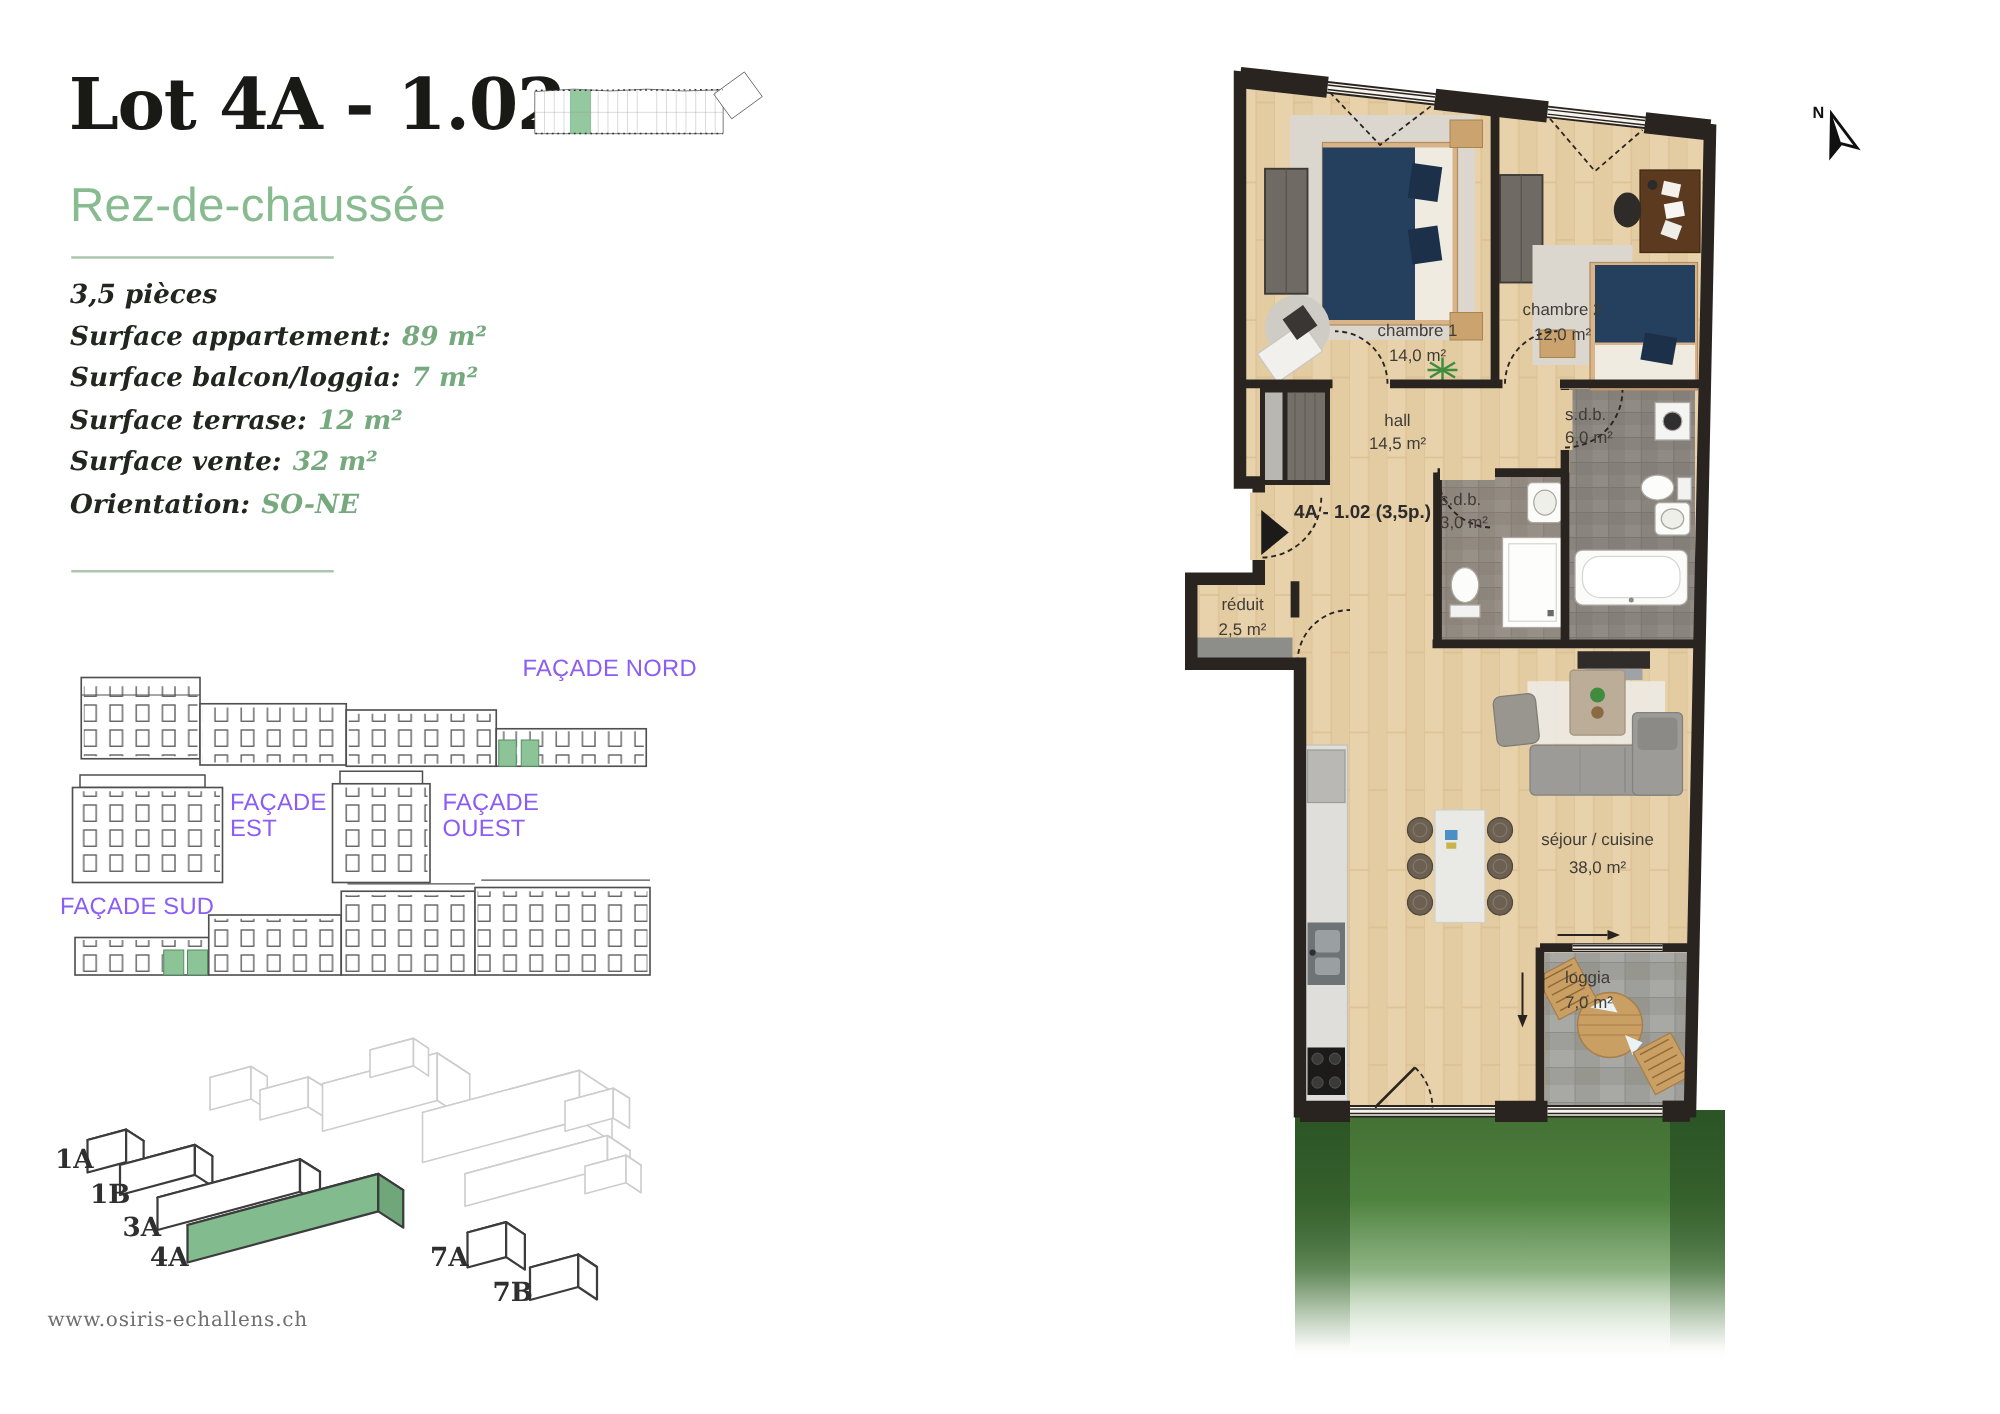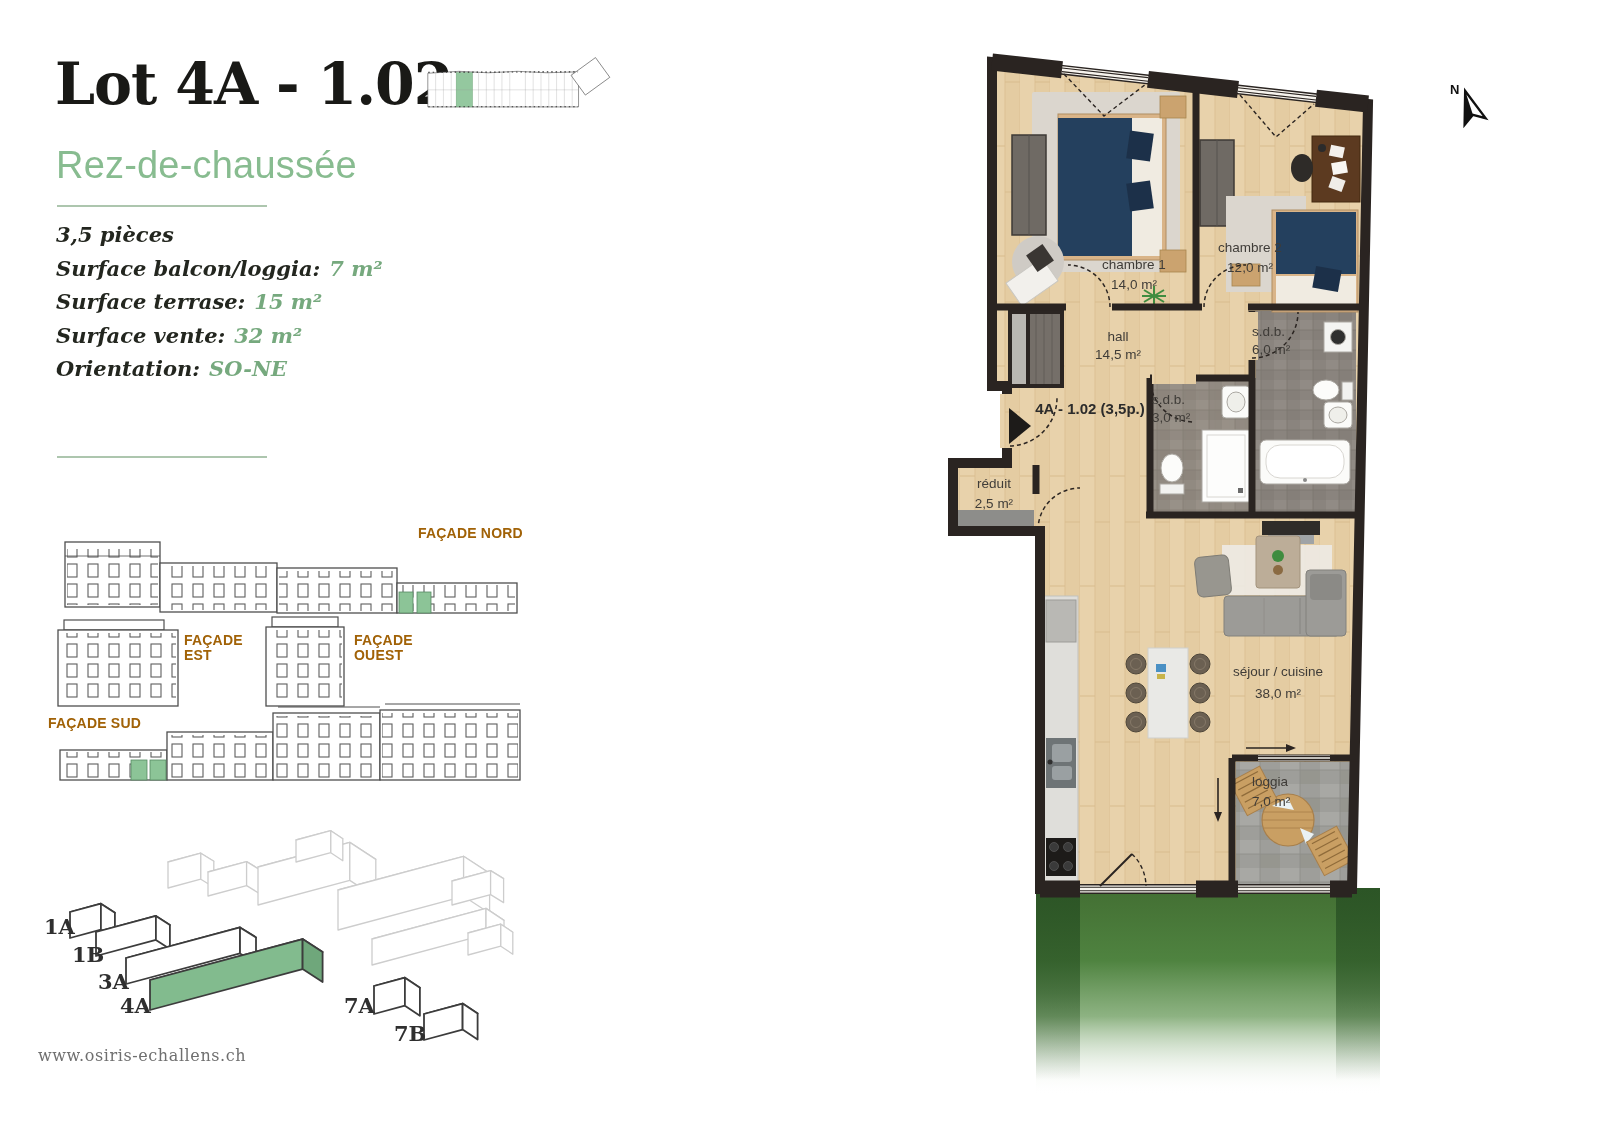--- a/index.html
+++ b/index.html
@@ -9,21 +9,21 @@
   .title{left:55px;top:50px;font-family:"DejaVu Serif",serif;font-weight:bold;
          font-size:57px;color:#191916;letter-spacing:-1px;}
   .subtitle{left:56px;top:144px;font-size:38px;color:#88BC90;letter-spacing:.2px;}
   .divider{height:2px;background:#ADC6AE;width:210px;left:57px;}
   .d1{top:205px;} .d2{top:456px;}
   .details{left:56px;top:218px;width:420px;}
   .drow{height:33.5px;display:flex;align-items:center;gap:9px;
         font-family:"DejaVu Serif",serif;font-style:italic;font-size:21px;color:#23261F;}
   .dlabel{font-weight:bold;}
   .dvalue{color:#76A97E;font-weight:600;}
-  .faclabel{font-size:14px;font-weight:700;color:#a16207;line-height:1.1;letter-spacing:.2px;}
+  .faclabel{font-size:19px;font-weight:400;color:#8b5cf6;line-height:1.1;letter-spacing:.2px;}
   .website{left:38px;top:1046px;font-family:"DejaVu Serif",serif;font-size:16px;
            color:#6F6F6F;letter-spacing:.6px;}
   svg{position:absolute;display:block;}
   text{font-family:"Liberation Sans",sans-serif;}
   .roomname,.roomarea{font-size:13.5px;fill:#3F3C38;}
   .unitlabel{font-size:15px;font-weight:bold;fill:#2B2B2B;}
   .isolabel{font-family:"DejaVu Serif",serif;font-weight:bold;font-size:21px;fill:#2F2F2F;}
   .nlabel{font-size:13px;font-weight:bold;fill:#111;}
 </style>
 </head>
@@ -64,26 +64,30 @@
     </g>
   </svg>
 
   <div class="abs divider d1"></div>
 
   <div class="abs details">
     <div class="drow">
         <span class="dlabel">3,5 pièces</span>
       </div>
     <div class="drow">
+        <span class="dlabel">Surface appartement:</span>
+        <span class="dvalue">89 m²</span>
+      </div>
+    <div class="drow">
         <span class="dlabel">Surface balcon/loggia:</span>
         <span class="dvalue">7 m²</span>
       </div>
     <div class="drow">
         <span class="dlabel">Surface terrase:</span>
-        <span class="dvalue">15 m²</span>
+        <span class="dvalue">12 m²</span>
       </div>
     <div class="drow">
         <span class="dlabel">Surface vente:</span>
         <span class="dvalue">32 m²</span>
       </div>
     <div class="drow">
         <span class="dlabel">Orientation:</span>
         <span class="dvalue">SO-NE</span>
       </div>
   </div>

